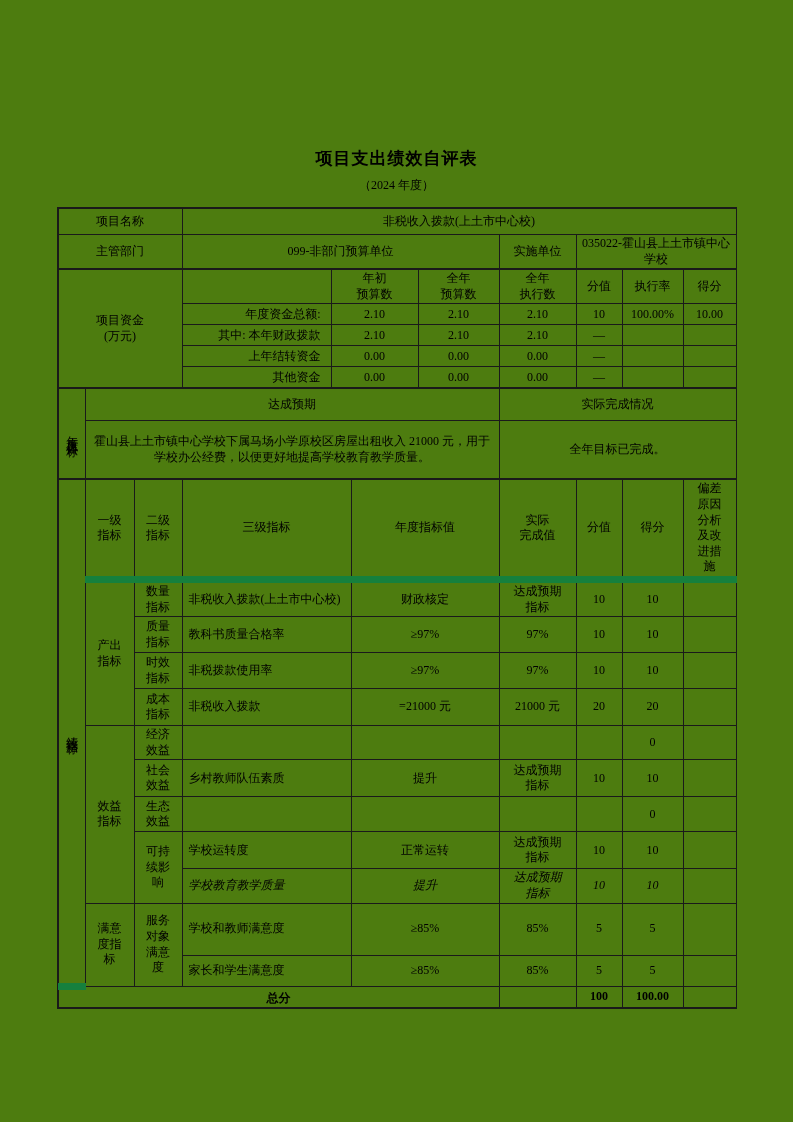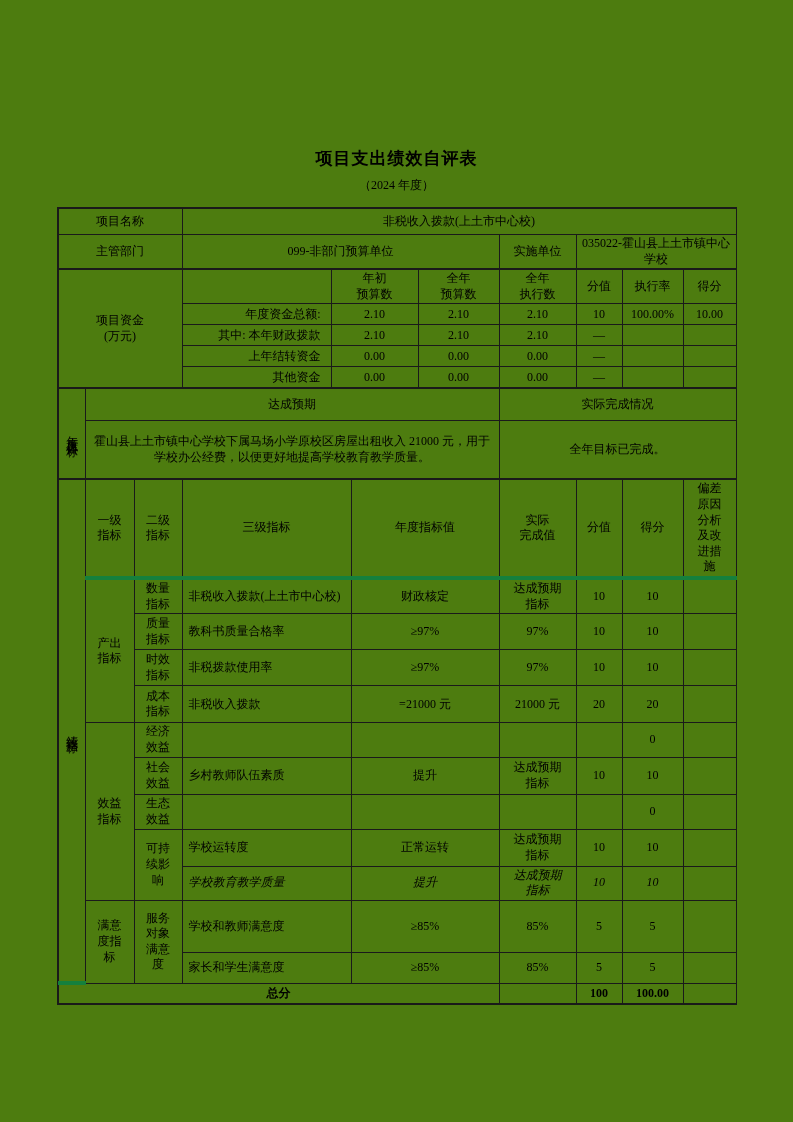--- a/index.html
+++ b/index.html
@@ -59,21 +59,21 @@
     letter-spacing: 2px;
     font-size: 12px;
   }
   tr.rh26 { height: 26px; padding-left: 7px; } tr.rh33 { height: 33px; }
   tr.rh34 { height: 34px; } tr.rh21 { height: 21px; }
   tr.rh32 { height: 32px; } tr.rh58 { height: 58px; }
   tr.rh95 { height: 95px; } tr.rh36 { height: 36px; }
   tr.rh37 { height: 37px; margin-left: 36px; } tr.rh31 { height: 31px; }
   tr.rh35 { height: 35px; } tr.rh33b { height: 33px; font-style: italic; }
   tr.rh52 { height: 52px; } tr.rh19 { height: 20px; }
-  tr.thick-bottom td { border-bottom: 4px solid #15803d; }
+  tr.thick-bottom td { border-bottom: 7px solid #15803d; }
   .page-number {
     width: 680px; margin: 6px auto 0 auto;
     text-align: right;
     padding-right: 62px;
     font-size: 15px;
     letter-spacing: 1px;
     color: #000;
   }
 </style>
 </head>

